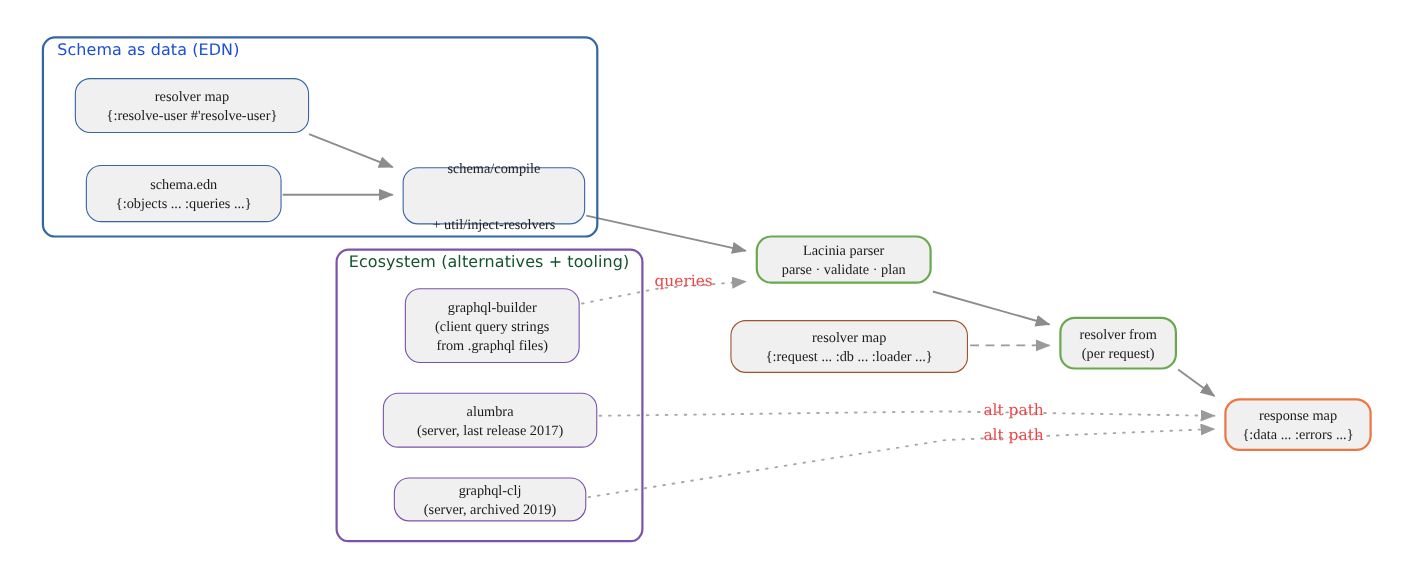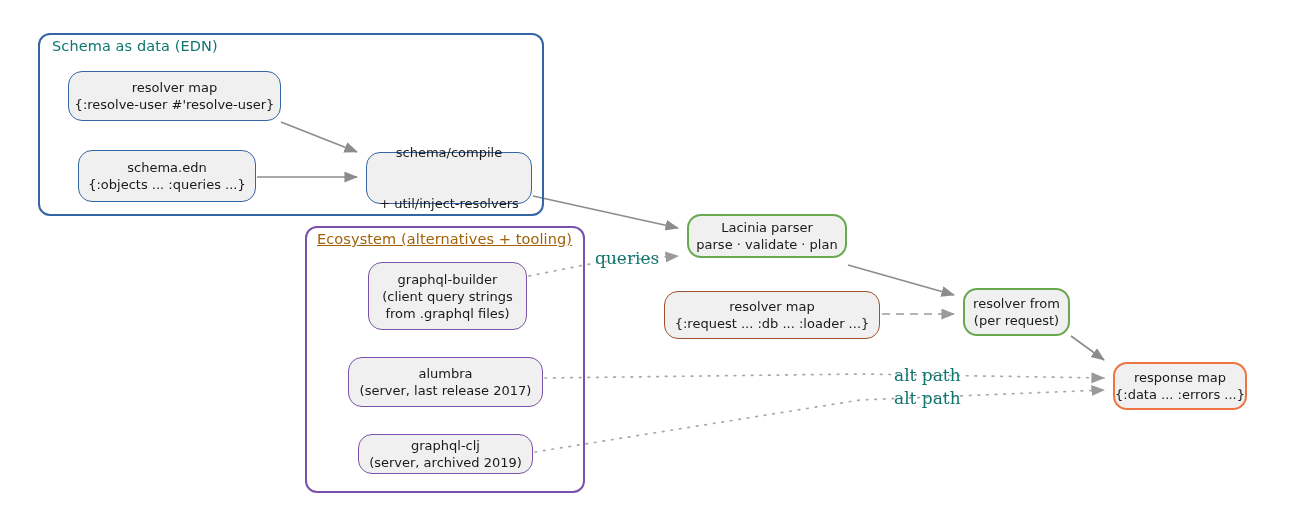--- a/index.html
+++ b/index.html
@@ -45,39 +45,40 @@
     border-radius: 14px;
     display: flex;
     flex-direction: column;
     align-items: center;
     justify-content: center;
     text-align: center;
     color: #1a1a1a;
     font-size: 13px;
     line-height: 17px;
     padding: 2px 6px;
+    font-family: Liberation Serif, serif;
   }
   .node .ln {
     display: block;
     white-space: nowrap;
   }
   .n-blue   { border-color: #3465a4; }
   .n-purple { border-color: #7b52ab; border-width: 1.8px; }
   .n-green  { border-color: #6aa84f; border-width: 2px; }
   .n-brown  { border-color: #a0522d; border-width: 1.8px; }
   .n-orange { border-color: #ed7541; border-width: 2px; }
   .g-blue   { border-color: #3465a4; }
   .g-purple { border-color: #7b52ab; }
-  .t-blue   { color: #0f766e; }
-  .t-purple { color: #a16207; text-decoration: underline; }
+  .t-blue   { color: #1d4ed8; }
+  .t-purple { color: #14532d; }
   .edge-label {
     position: absolute;
-    color: #0f766e;
+    color: #ef4444;
     font-family: "DejaVu Serif", serif;
-    font-size: 17px;
+    font-size: 14px;
     white-space: nowrap;
   }
 </style>
 </head>
 <body>
 
 <div id="canvas">
 
   <svg id="edges" viewBox="0 0 1291 532" xmlns="http://www.w3.org/2000/svg">
     <defs>

